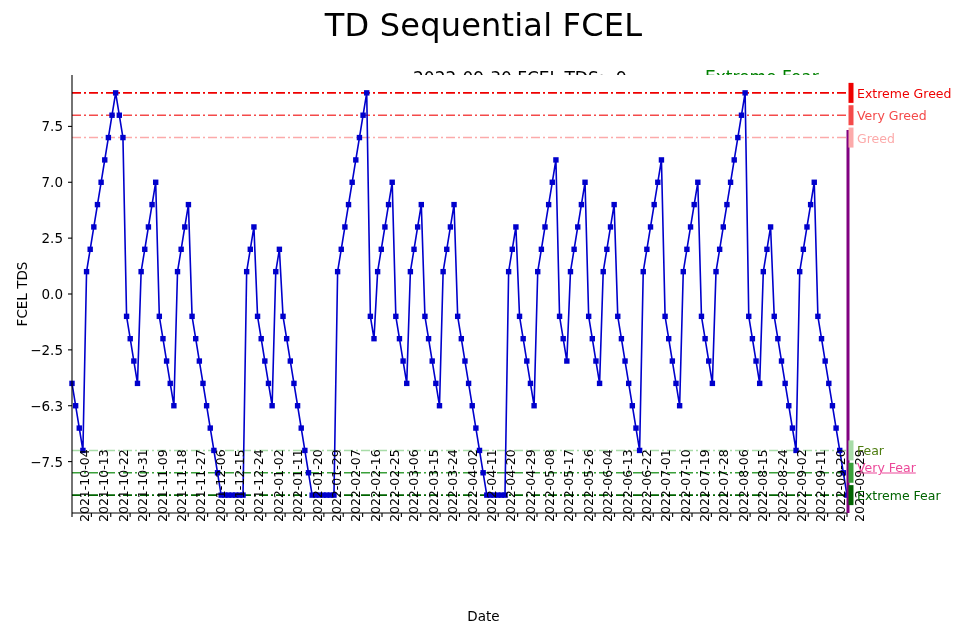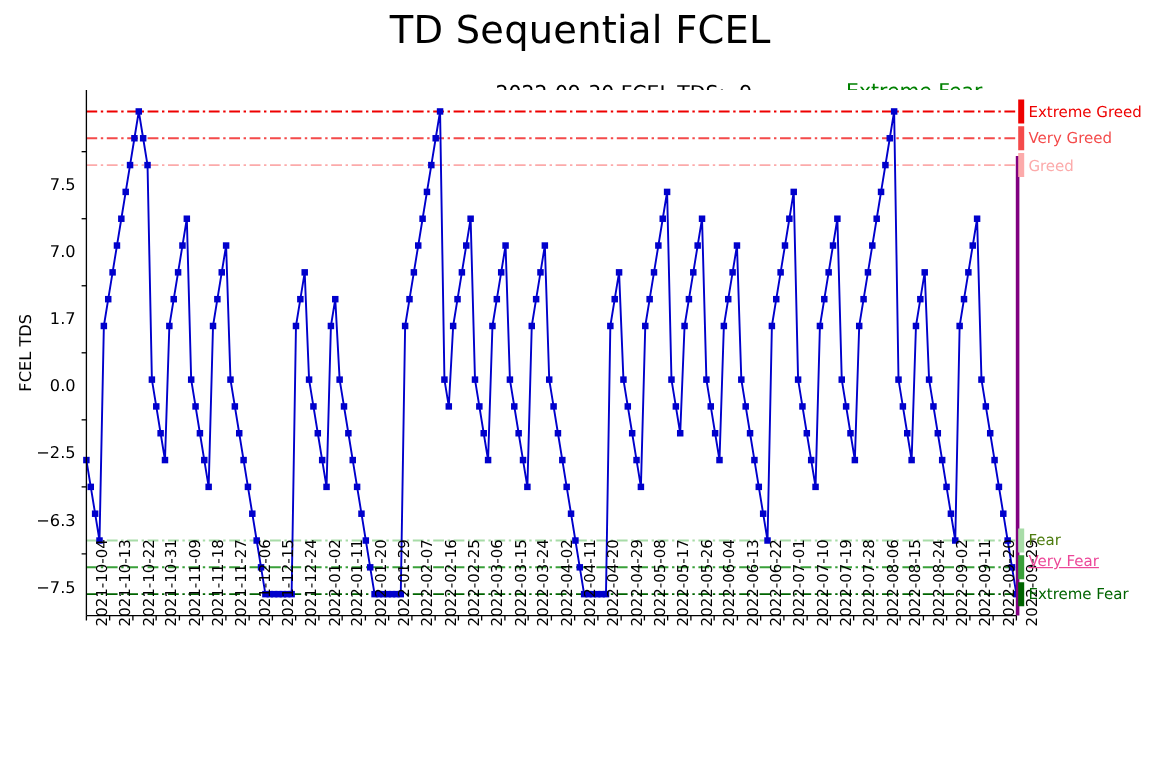--- a/index.html
+++ b/index.html
@@ -35,21 +35,20 @@
     position: absolute;
     left: 0; top: 0;
   }
   .ytick-label {
     position: absolute;
     font-size: 13.5px;
     color: #000;
     text-align: right;
     transform: translateY(-50%);
     white-space: nowrap;
-    margin-top: 28px;
   }
   .xtick-label {
     position: absolute;
     font-size: 12.5px;
     color: #000;
     white-space: nowrap;
     transform-origin: left top;
     transform: rotate(-90deg);
   }
   #ylabel {
@@ -99,20 +98,21 @@
 
   <div id="chart-title">TD Sequential FCEL</div>
 
   <div class="watermark" id="wm1" style="left:116px; top:88px;">W3Data.io Chart</div>
   <div class="watermark" id="wm2" style="left:116px; top:112px;">Web3 Data &amp; NFT Platform</div>
 
   <div id="annot-date" style="left: 413px; top: 68px;">2022-09-30 FCEL TDS: -9- </div>
   <div id="annot-zone" style="left: 705px; top: 67px;">Extreme Fear</div>
 
   <div id="ylabel" style="left: 22px; top: 294px; transform: translate(-50%, -50%) rotate(-90deg) translateX(0px);">FCEL TDS</div>
+  <div id="xlabel" style="top:608px;">Date</div>
 
   <svg class="svg-layer" id="plot-svg" width="967" height="633">
       <rect x="72" y="75" width="775" height="438" fill="#ffffff"></rect>
       <line x1="72" y1="92.87755102040819" x2="847" y2="92.87755102040819" stroke="#ee0000" stroke-width="1.6" stroke-dasharray="9,3,2,3"></line>
       <line x1="72" y1="115.22448979591837" x2="847" y2="115.22448979591837" stroke="#f44a4a" stroke-width="1.6" stroke-dasharray="9,3,2,3"></line>
       <line x1="72" y1="137.5714285714286" x2="847" y2="137.5714285714286" stroke="#fcaaaa" stroke-width="1.6" stroke-dasharray="9,3,2,3"></line>
       <line x1="72" y1="450.42857142857144" x2="847" y2="450.42857142857144" stroke="#a8dca8" stroke-width="1.6" stroke-dasharray="9,3,2,3"></line>
       <line x1="72" y1="472.7755102040816" x2="847" y2="472.7755102040816" stroke="#3aa03a" stroke-width="1.6" stroke-dasharray="9,3,2,3"></line>
       <line x1="72" y1="495.1224489795918" x2="847" y2="495.1224489795918" stroke="#006400" stroke-width="1.6" stroke-dasharray="9,3,2,3"></line>
       <polyline points="72.00,383.39 75.64,405.73 79.28,428.08 82.92,450.43 86.55,271.65 90.19,249.31 93.83,226.96 97.47,204.61 101.11,182.27 104.75,159.92 108.38,137.57 112.02,115.22 115.66,92.88 119.30,115.22 122.94,137.57 126.58,316.35 130.22,338.69 133.85,361.04 137.49,383.39 141.13,271.65 144.77,249.31 148.41,226.96 152.05,204.61 155.69,182.27 159.32,316.35 162.96,338.69 166.60,361.04 170.24,383.39 173.88,405.73 177.52,271.65 181.15,249.31 184.79,226.96 188.43,204.61 192.07,316.35 195.71,338.69 199.35,361.04 202.99,383.39 206.62,405.73 210.26,428.08 213.90,450.43 217.54,472.78 221.18,495.12 224.82,495.12 228.46,495.12 232.09,495.12 235.73,495.12 239.37,495.12 243.01,495.12 246.65,271.65 250.29,249.31 253.92,226.96 257.56,316.35 261.20,338.69 264.84,361.04 268.48,383.39 272.12,405.73 275.76,271.65 279.39,249.31 283.03,316.35 286.67,338.69 290.31,361.04 293.95,383.39 297.59,405.73 301.23,428.08 304.86,450.43 308.50,472.78 312.14,495.12 315.78,495.12 319.42,495.12 323.06,495.12 326.69,495.12 330.33,495.12 333.97,495.12 337.61,271.65 341.25,249.31 344.89,226.96 348.53,204.61 352.16,182.27 355.80,159.92 359.44,137.57 363.08,115.22 366.72,92.88 370.36,316.35 374.00,338.69 377.63,271.65 381.27,249.31 384.91,226.96 388.55,204.61 392.19,182.27 395.83,316.35 399.46,338.69 403.10,361.04 406.74,383.39 410.38,271.65 414.02,249.31 417.66,226.96 421.30,204.61 424.93,316.35 428.57,338.69 432.21,361.04 435.85,383.39 439.49,405.73 443.13,271.65 446.77,249.31 450.40,226.96 454.04,204.61 457.68,316.35 461.32,338.69 464.96,361.04 468.60,383.39 472.23,405.73 475.87,428.08 479.51,450.43 483.15,472.78 486.79,495.12 490.43,495.12 494.07,495.12 497.70,495.12 501.34,495.12 504.98,495.12 508.62,271.65 512.26,249.31 515.90,226.96 519.54,316.35 523.17,338.69 526.81,361.04 530.45,383.39 534.09,405.73 537.73,271.65 541.37,249.31 545.00,226.96 548.64,204.61 552.28,182.27 555.92,159.92 559.56,316.35 563.20,338.69 566.84,361.04 570.47,271.65 574.11,249.31 577.75,226.96 581.39,204.61 585.03,182.27 588.67,316.35 592.31,338.69 595.94,361.04 599.58,383.39 603.22,271.65 606.86,249.31 610.50,226.96 614.14,204.61 617.77,316.35 621.41,338.69 625.05,361.04 628.69,383.39 632.33,405.73 635.97,428.08 639.61,450.43 643.24,271.65 646.88,249.31 650.52,226.96 654.16,204.61 657.80,182.27 661.44,159.92 665.08,316.35 668.71,338.69 672.35,361.04 675.99,383.39 679.63,405.73 683.27,271.65 686.91,249.31 690.54,226.96 694.18,204.61 697.82,182.27 701.46,316.35 705.10,338.69 708.74,361.04 712.38,383.39 716.01,271.65 719.65,249.31 723.29,226.96 726.93,204.61 730.57,182.27 734.21,159.92 737.85,137.57 741.48,115.22 745.12,92.88 748.76,316.35 752.40,338.69 756.04,361.04 759.68,383.39 763.31,271.65 766.95,249.31 770.59,226.96 774.23,316.35 777.87,338.69 781.51,361.04 785.15,383.39 788.78,405.73 792.42,428.08 796.06,450.43 799.70,271.65 803.34,249.31 806.98,226.96 810.62,204.61 814.25,182.27 817.89,316.35 821.53,338.69 825.17,361.04 828.81,383.39 832.45,405.73 836.08,428.08 839.72,450.43 843.36,472.78 847.00,495.12" fill="none" stroke="#0000cc" stroke-width="1.6" stroke-linejoin="round"></polyline>
@@ -385,21 +385,21 @@
       <line x1="769.5" y1="513" x2="769.5" y2="517" stroke="#000" stroke-width="1.1"></line>
       <line x1="788.875" y1="513" x2="788.875" y2="517" stroke="#000" stroke-width="1.1"></line>
       <line x1="808.25" y1="513" x2="808.25" y2="517" stroke="#000" stroke-width="1.1"></line>
       <line x1="827.625" y1="513" x2="827.625" y2="517" stroke="#000" stroke-width="1.1"></line>
       <line x1="847" y1="513" x2="847" y2="517" stroke="#000" stroke-width="1.1"></line>
     </svg>
 
   <div id="ytick-container">
       <div class="ytick-label" style="left: 0px; width: 63px; top: 126.398px;">7.5</div>
       <div class="ytick-label" style="left: 0px; width: 63px; top: 182.265px;">7.0</div>
-      <div class="ytick-label" style="left: 0px; width: 63px; top: 238.133px;">1.7</div>
+      <div class="ytick-label" style="left: 0px; width: 63px; top: 238.133px;">2.5</div>
       <div class="ytick-label" style="left: 0px; width: 63px; top: 294px;">0.0</div>
       <div class="ytick-label" style="left: 0px; width: 63px; top: 349.867px; text-align: right;">−2.5</div>
       <div class="ytick-label" style="left: 0px; width: 63px; top: 405.735px;">−6.3</div>
       <div class="ytick-label" style="left: 0px; width: 63px; top: 461.602px;">−7.5</div>
     </div>
   <div id="xtick-container">
       <div class="xtick-label" style="left: 77px; top: 522px;">2021-10-04</div>
       <div class="xtick-label" style="left: 96.375px; top: 522px;">2021-10-13</div>
       <div class="xtick-label" style="left: 115.75px; top: 522px;">2021-10-22</div>
       <div class="xtick-label" style="left: 135.125px; top: 522px;">2021-10-31</div>

